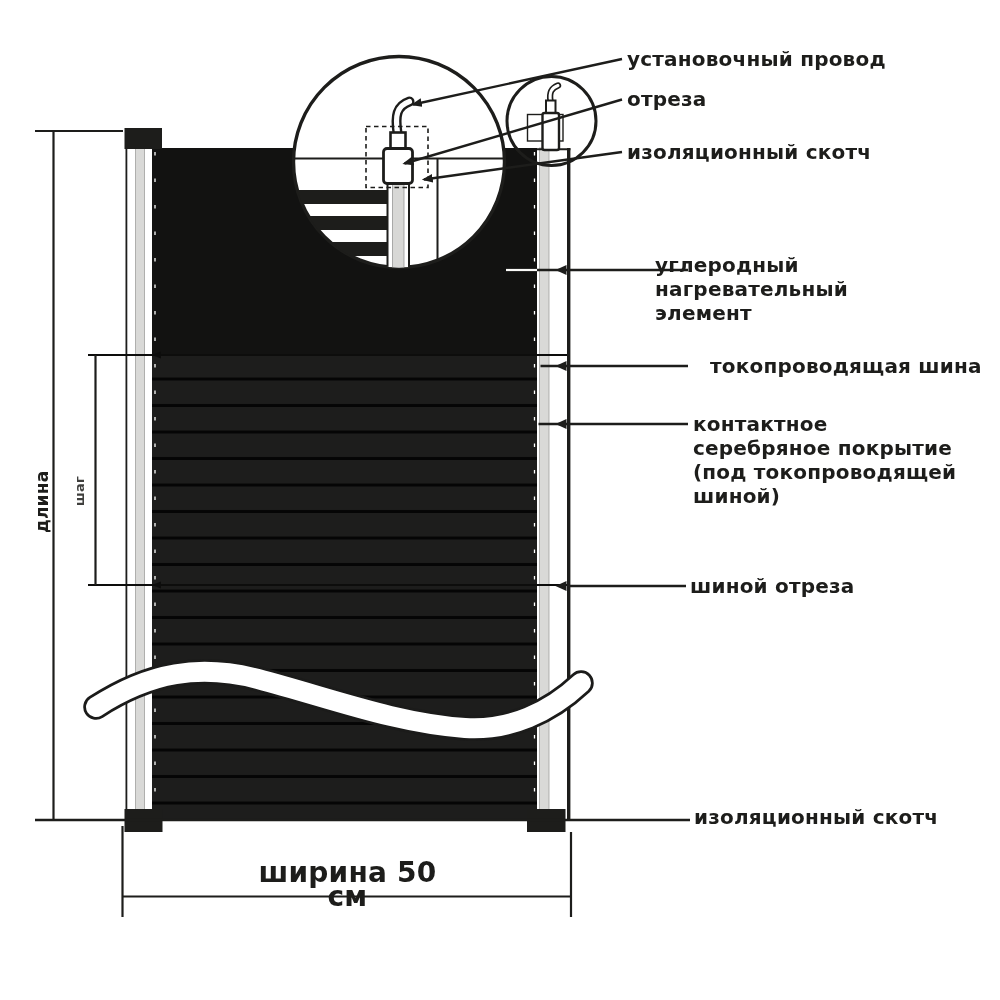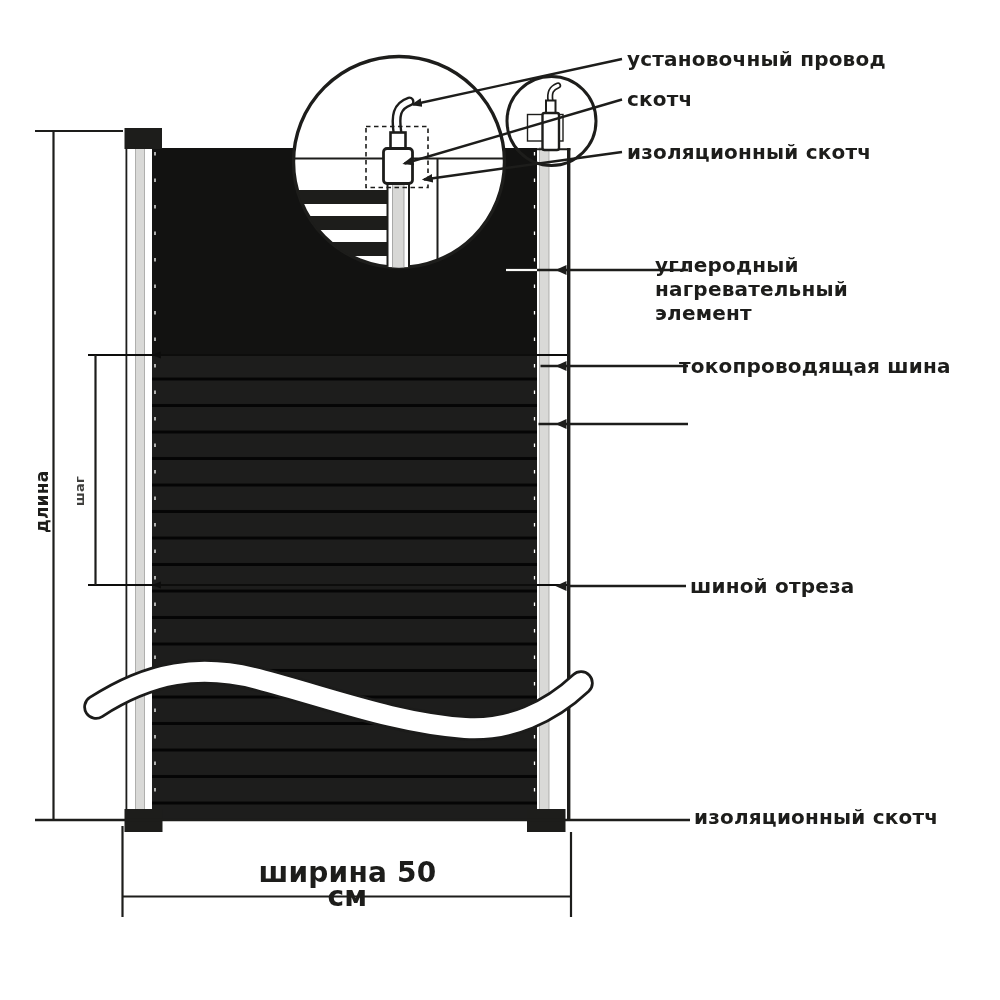--- a/index.html
+++ b/index.html
@@ -109,26 +109,30 @@
     <polygon points="555.5,366 566.5,361 566.5,371" fill="#1d1d1b" stroke="none"></polygon>
     <line x1="538.5" y1="424" x2="688" y2="424"></line>
     <polygon points="555.5,424 566.5,419 566.5,429" fill="#1d1d1b" stroke="none"></polygon>
     <line x1="567" y1="586" x2="686" y2="586"></line>
     <polygon points="555.5,586 566.5,581 566.5,591" fill="#1d1d1b" stroke="none"></polygon>
     <line x1="35" y1="820" x2="690" y2="820"></line>
   </g>
 </svg>
 
 <div class="lbl" style="left:627px;top:47px;">установочный провод</div>
-<div class="lbl" style="left:627px;top:87px;">скотч</div>
+<div class="lbl" style="left:627px;top:87px;">отреза</div>
 <div class="lbl" style="left:627px;top:140px;">изоляционный скотч</div>
 <div class="lbl" style="left:655px;top:253px;">углеродный
 нагревательный
 элемент</div>
-<div class="lbl" style="left:679px;top:354px;">токопроводящая шина</div>
+<div class="lbl" style="left:710px;top:354px;">токопроводящая шина</div>
+<div class="lbl" style="left:693px;top:412px;">контактное
+серебряное покрытие
+(под токопроводящей
+шиной)</div>
 <div class="lbl" style="left:690px;top:574px;">шиной отреза</div>
 <div class="lbl" style="left:694px;top:805px;">изоляционный скотч</div>
 
 <div class="lbl rot" style="left:30px;top:533px;font-size:17px;">длина</div>
 <div class="lbl rot small" style="left:68px;top:506px;">шаг</div>
 <div class="lbl center" style="left:240px;top:861px;width:215px;font-size:28px;">ширина 50 см</div>
 
 </div>
 
 </body></html>

